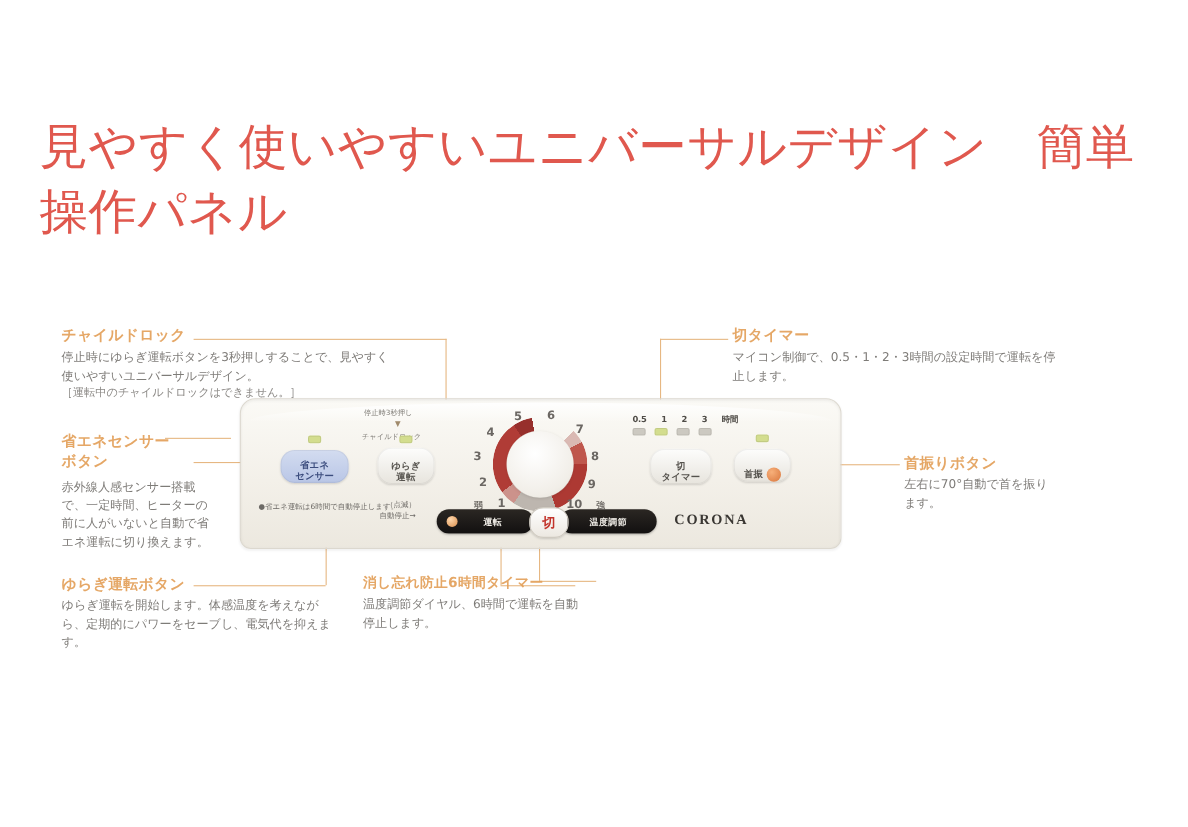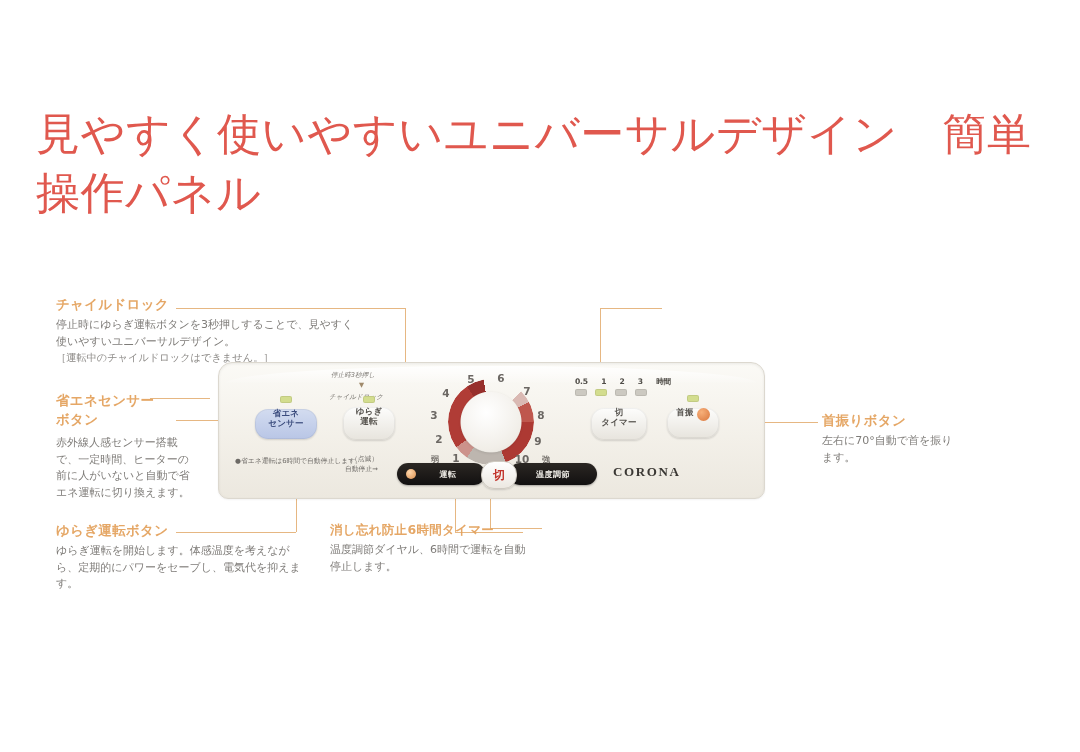--- a/index.html
+++ b/index.html
@@ -47,21 +47,21 @@
   
   #panel:before{
     content:"";position:absolute;left:6px;right:6px;top:3px;height:18px;
     border-radius:50%/100% 100% 0 0;
     background:linear-gradient(180deg,rgba(255,255,255,.9),rgba(255,255,255,0));
   }
 
   
   .pill{
     position:absolute;border-radius:13px;
-    display:flex;align-items:flex-start;justify-content:center;
+    display:flex;align-items:flex-end;justify-content:center;
     font-size:8.5px;font-weight:700;line-height:1.15;text-align:center;
     letter-spacing:.2px;
     box-shadow:0 1px 2px rgba(0,0,0,.14), 0 0 0 1px rgba(0,0,0,.05) inset;
   }
   .pill.eco{
     left:36px;top:46px;width:62px;height:30px;
     background:linear-gradient(180deg,#d3dcf0,#b9c6e6);
     color:#3c4d7e;
   }
   .pill.yuragi{
@@ -87,21 +87,21 @@
   }
 
   
   .led{position:absolute;width:12px;height:7px;border-radius:2px;
        box-shadow:0 0 0 1px rgba(0,0,0,.08) inset;}
   .led.green{background:#d3dd8e;}
   .led.grey{background:#ccc9c1;}
 
   
   .microtxt{position:absolute;color:#7d7a74;font-size:6.6px;
-            white-space:nowrap;text-align:center;line-height:1.3;font-style:italic;}
+            white-space:nowrap;text-align:center;line-height:1.3;}
   .microtxt.o{color:#a08a6b;}
 
   
   #timerscale{position:absolute;left:356px;top:14px;width:96px;}
   #timerscale .nums{display:flex;justify-content:space-between;
     font-size:7.6px;color:#4f4c47;font-weight:700;letter-spacing:-.2px;}
   #timerscale .lamps{display:flex;justify-content:space-between;margin-top:2px;}
   #timerscale .lamps .led{position:static;}
 
   
@@ -199,20 +199,24 @@
   <div class="dot" style="left:716px;top:148px;"></div>
   <div class="dot" style="left:487px;top:178px;"></div>
   <div class="dot" style="left:487px;top:196px;"></div>
 
   <div class="anno" style="left:56px;top:26px;width:300px;">
     <div class="a-title">チャイルドロック</div>
     <div class="a-body">停止時にゆらぎ運転ボタンを3秒押しすることで、見やすく使いやすいユニバーサルデザイン。</div>
     <div class="a-note">［運転中のチャイルドロックはできません。］</div>
   </div>
 
+  <div class="anno" style="left:666px;top:26px;width:300px;">
+    <div class="a-title">切タイマー</div>
+    <div class="a-body">マイコン制御で、0.5・1・2・3時間の設定時間で運転を停止します。</div>
+  </div>
 
   <div class="anno" style="left:56px;top:122px;width:140px;">
     <div class="a-title">省エネセンサー</div>
     <div class="a-title" style="margin-top:-2px;margin-bottom:6px;">ボタン</div>
     <div class="a-body">赤外線人感センサー搭載で、一定時間、ヒーターの前に人がいないと自動で省エネ運転に切り換えます。</div>
   </div>
 
   <div class="anno" style="left:822px;top:142px;width:140px;">
     <div class="a-title">首振りボタン</div>
     <div class="a-body">左右に70°自動で首を振ります。</div>

